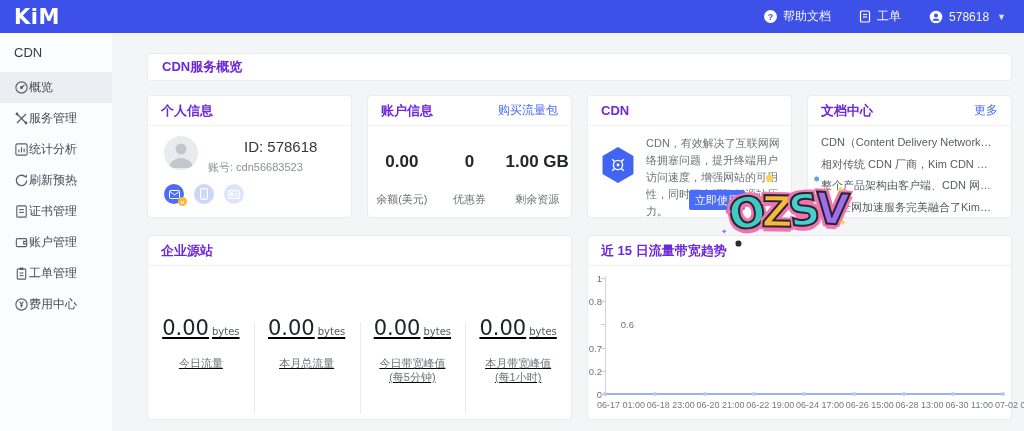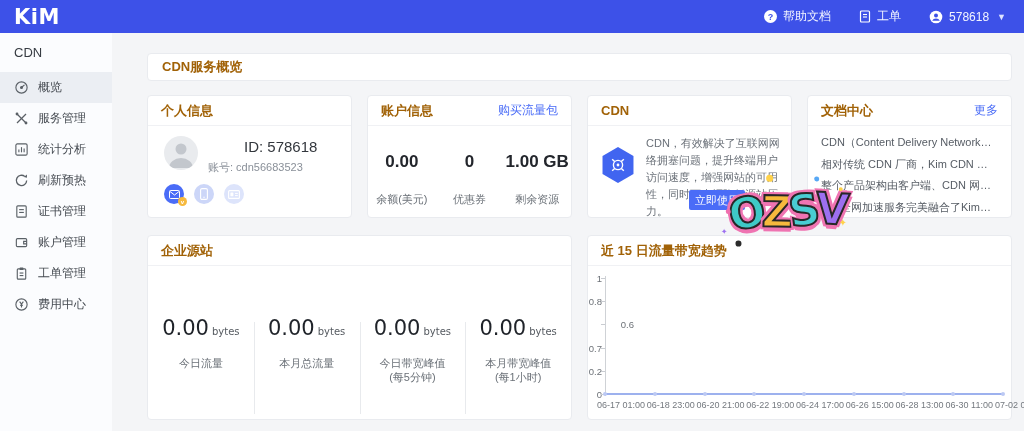--- a/index.html
+++ b/index.html
@@ -10,30 +10,30 @@
   .header { position:absolute; left:0; top:0; width:1024px; height:33px; background:#3d51e8; display:flex; align-items:center; justify-content:space-between; padding:0 18px 0 14px; z-index:5; }
   .logo { color:#fff; font-size:21px; font-weight:bold; letter-spacing:.5px; font-family:"DejaVu Sans",sans-serif; cursor:pointer; }
   .header-right { display:flex; align-items:center; gap:28px; }
   .hitem { display:flex; align-items:center; gap:6px; color:#f2f4ff; font-size:12px; cursor:pointer; }
   .hicon-circle { width:13px; height:13px; border-radius:50%; background:#fff; color:#3d51e8; font-size:9px; font-weight:bold; display:flex; align-items:center; justify-content:center; }
   .chev { font-size:9px; color:#dfe4ff; margin-left:2px; }
 
   
   .sidebar { position:absolute; left:0; top:33px; width:112px; height:398px; background:#fbfcfe; }
   .sidebar-title { padding:12px 0 12px 14px; font-size:13px; color:#363b42; }
-  .menu-item { height:31px; display:flex; align-items:center; gap:9px; padding-left:14px; font-size:12px; color:#454a51; cursor:pointer; }
+  .menu-item { height:31px; display:flex; align-items:center; padding-left:14px; font-size:12px; color:#454a51; cursor:pointer; }
   .menu-item.active { background:#ebeef3; }
   .menu-item .micon { width:15px; height:15px; color:#5a6066; flex:0 0 15px; display:flex; }
   .menu-item svg { width:15px; height:15px; }
 
   
   .main { position:absolute; left:112px; top:33px; width:912px; height:398px; background:#f4f5f7; }
   .card { position:absolute; background:#fff; border:1px solid #e9ebef; border-radius:4px; }
   .card-head { height:30px; display:flex; align-items:center; justify-content:space-between; padding:0 13px; border-bottom:1px solid #f0f1f4; }
-  .card-title { font-size:13px; font-weight:bold; color:#a16207; }
+  .card-title { font-size:13px; font-weight:bold; color:#6d28d9; }
   .head-link { font-size:12px; color:#4a6cf7; cursor:pointer; }
 
   .title-card { left:35px; top:20px; width:865px; height:28px; display:flex; align-items:center; padding:0 14px; }
 
   
   .c-personal { left:35px;  top:62px; width:205px; height:123px; }
   .c-account  { left:255px; top:62px; width:205px; height:123px; }
   .c-cdn      { left:475px; top:62px; width:205px; height:123px; }
   .c-docs     { left:695px; top:62px; width:205px; height:123px; }
   
@@ -64,21 +64,21 @@
   .hex { width:36px; height:36px; background:#4165f0; clip-path:polygon(50% 0%,93% 25%,93% 75%,50% 100%,7% 75%,7% 25%); display:flex; align-items:center; justify-content:center; }
   .cdn-desc { position:absolute; left:58px; top:9px; width:138px; font-size:11px; color:#6a7078; line-height:17px; }
   .cdn-btn { position:absolute; right:46px; bottom:8px; width:56px; height:20px; background:#4a6cf7; color:#fff; font-size:11px; border:none; border-radius:2px; cursor:pointer; }
 
   
   .docs-body { padding:6px 13px; }
   .doc-line { font-size:11px; color:#565c64; line-height:21.5px; white-space:nowrap; overflow:hidden; text-overflow:ellipsis; cursor:pointer; }
 
   
   .m-body { display:flex; height:154px; padding-top:50px; }
-  .m-col { flex:1; text-align:center; position:relative; }
+  .m-col { flex:1; text-align:center; position:relative;text-decoration:underline; }
   .m-col + .m-col::before { content:""; position:absolute; left:0; top:6px; height:92px; width:1px; background:#e8eaed; }
   .m-val { font-size:21px; color:#1f2329; font-family:"DejaVu Sans",sans-serif; }
   .m-unit { font-size:10px; color:#555a60; margin-left:3px; }
   .m-lbl { margin-top:16px; font-size:11px; color:#6b7178; line-height:14px; }
 
   
   .chart-body { position:relative; height:154px; }
   .ylab { position:absolute; width:14px; text-align:right; font-size:9.5px; color:#6c7177; }
   .ytick { position:absolute; width:4px; height:1px; background:#c9ccd1; }
   .yaxis { position:absolute; width:1px; background:#cfd2d6; }

